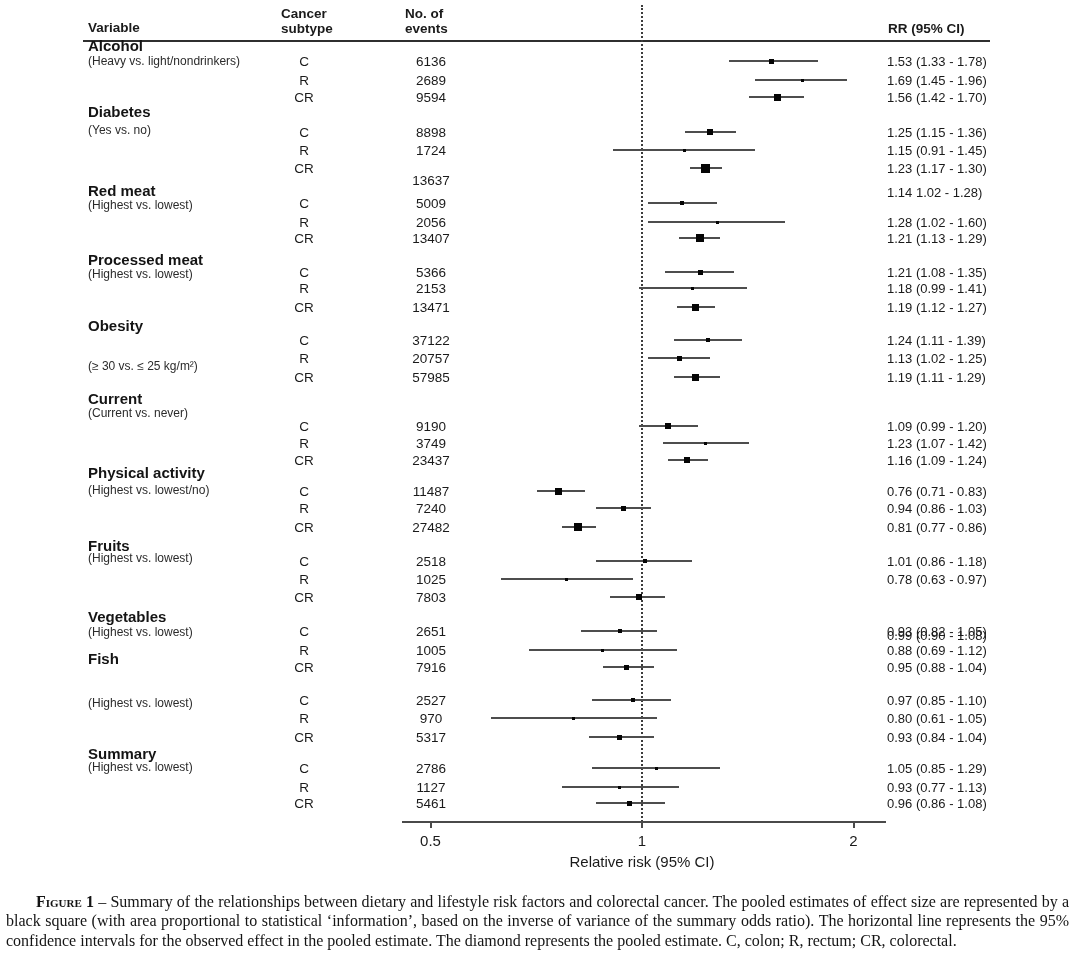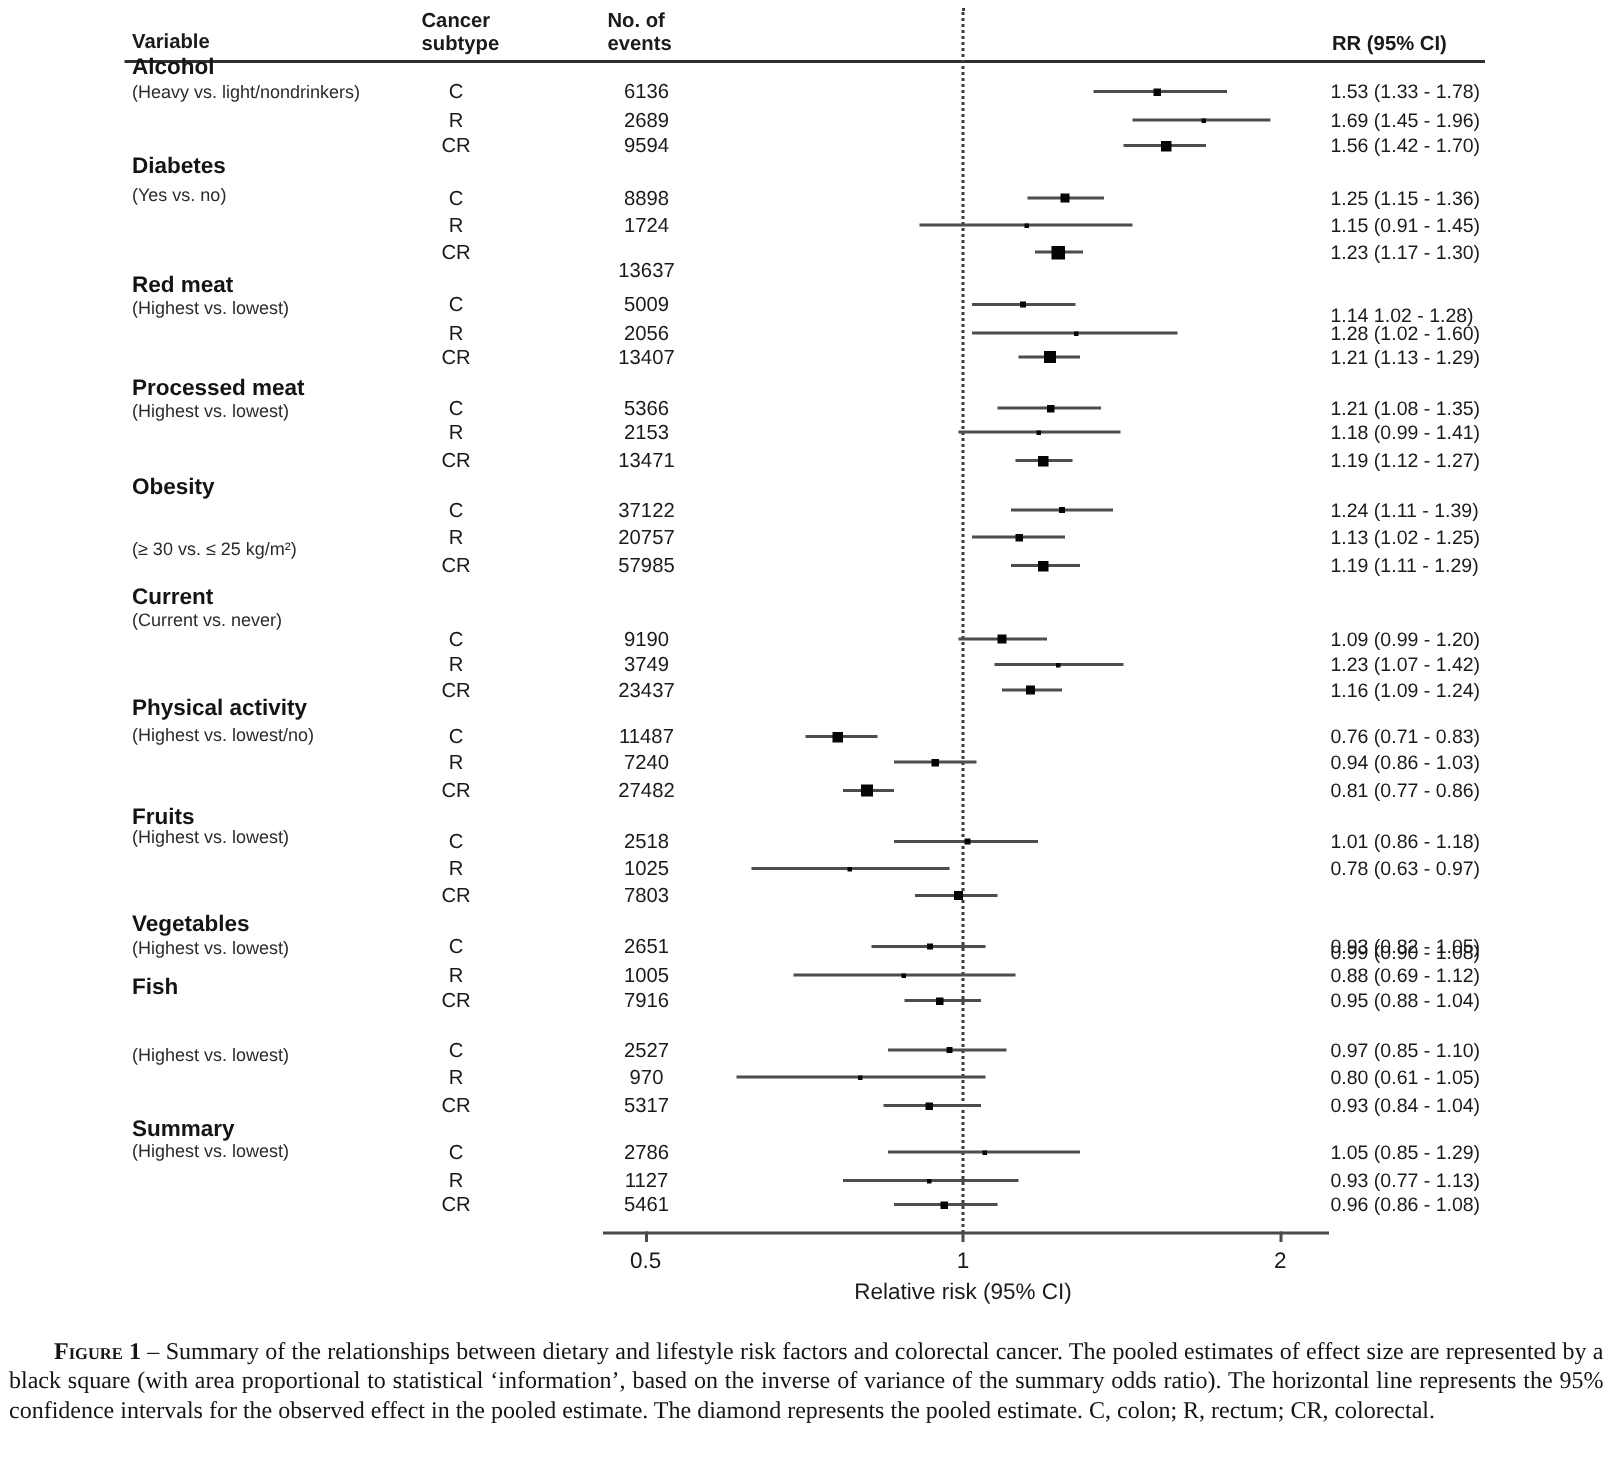--- a/index.html
+++ b/index.html
@@ -84,21 +84,21 @@
       <div class="abs events-cell" style="left: 431px; top: 180px;">13637</div>
       <div class="abs ci-line" style="left: 689.907px; top: 167.25px; width: 32.1487px;"></div>
       <div class="abs effect-square" style="left: 700.666px; top: 163.5px; width: 9px; height: 9px;"></div>
       <div class="abs rr-label" style="left: 887px; top: 168px;">1.23 (1.17 - 1.30)</div>
       <div class="abs group-label" style="left: 88px; top: 190px;">Red meat</div>
       <div class="abs group-sub" style="left: 88px; top: 205px;">(Highest vs. lowest)</div>
       <div class="abs subtype-cell" style="left: 304px; top: 203px;">C</div>
       <div class="abs events-cell" style="left: 431px; top: 203px;">5009</div>
       <div class="abs ci-line" style="left: 648.042px; top: 202.25px; width: 69.282px;"></div>
       <div class="abs effect-square" style="left: 679.981px; top: 201px; width: 4px; height: 4px;"></div>
-      <div class="abs rr-label" style="left: 887px; top: 210px;">1.14 1.02 - 1.28)</div>
+      <div class="abs rr-label" style="left: 887px; top: 192px;">1.14 1.02 - 1.28)</div>
       <div class="abs subtype-cell" style="left: 304px; top: 222px;">R</div>
       <div class="abs events-cell" style="left: 431px; top: 222px;">2056</div>
       <div class="abs ci-line" style="left: 648.042px; top: 221.25px; width: 137.37px;"></div>
       <div class="abs effect-square" style="left: 715.824px; top: 220.5px; width: 3px; height: 3px;"></div>
       <div class="abs rr-label" style="left: 887px; top: 222px;">1.28 (1.02 - 1.60)</div>
       <div class="abs subtype-cell" style="left: 304px; top: 238px;">CR</div>
       <div class="abs events-cell" style="left: 431px; top: 238px;">13407</div>
       <div class="abs ci-line" style="left: 679.292px; top: 237.25px; width: 40.4067px;"></div>
       <div class="abs effect-square" style="left: 696.164px; top: 234px; width: 8px; height: 8px;"></div>
       <div class="abs rr-label" style="left: 887px; top: 238px;">1.21 (1.13 - 1.29)</div>

